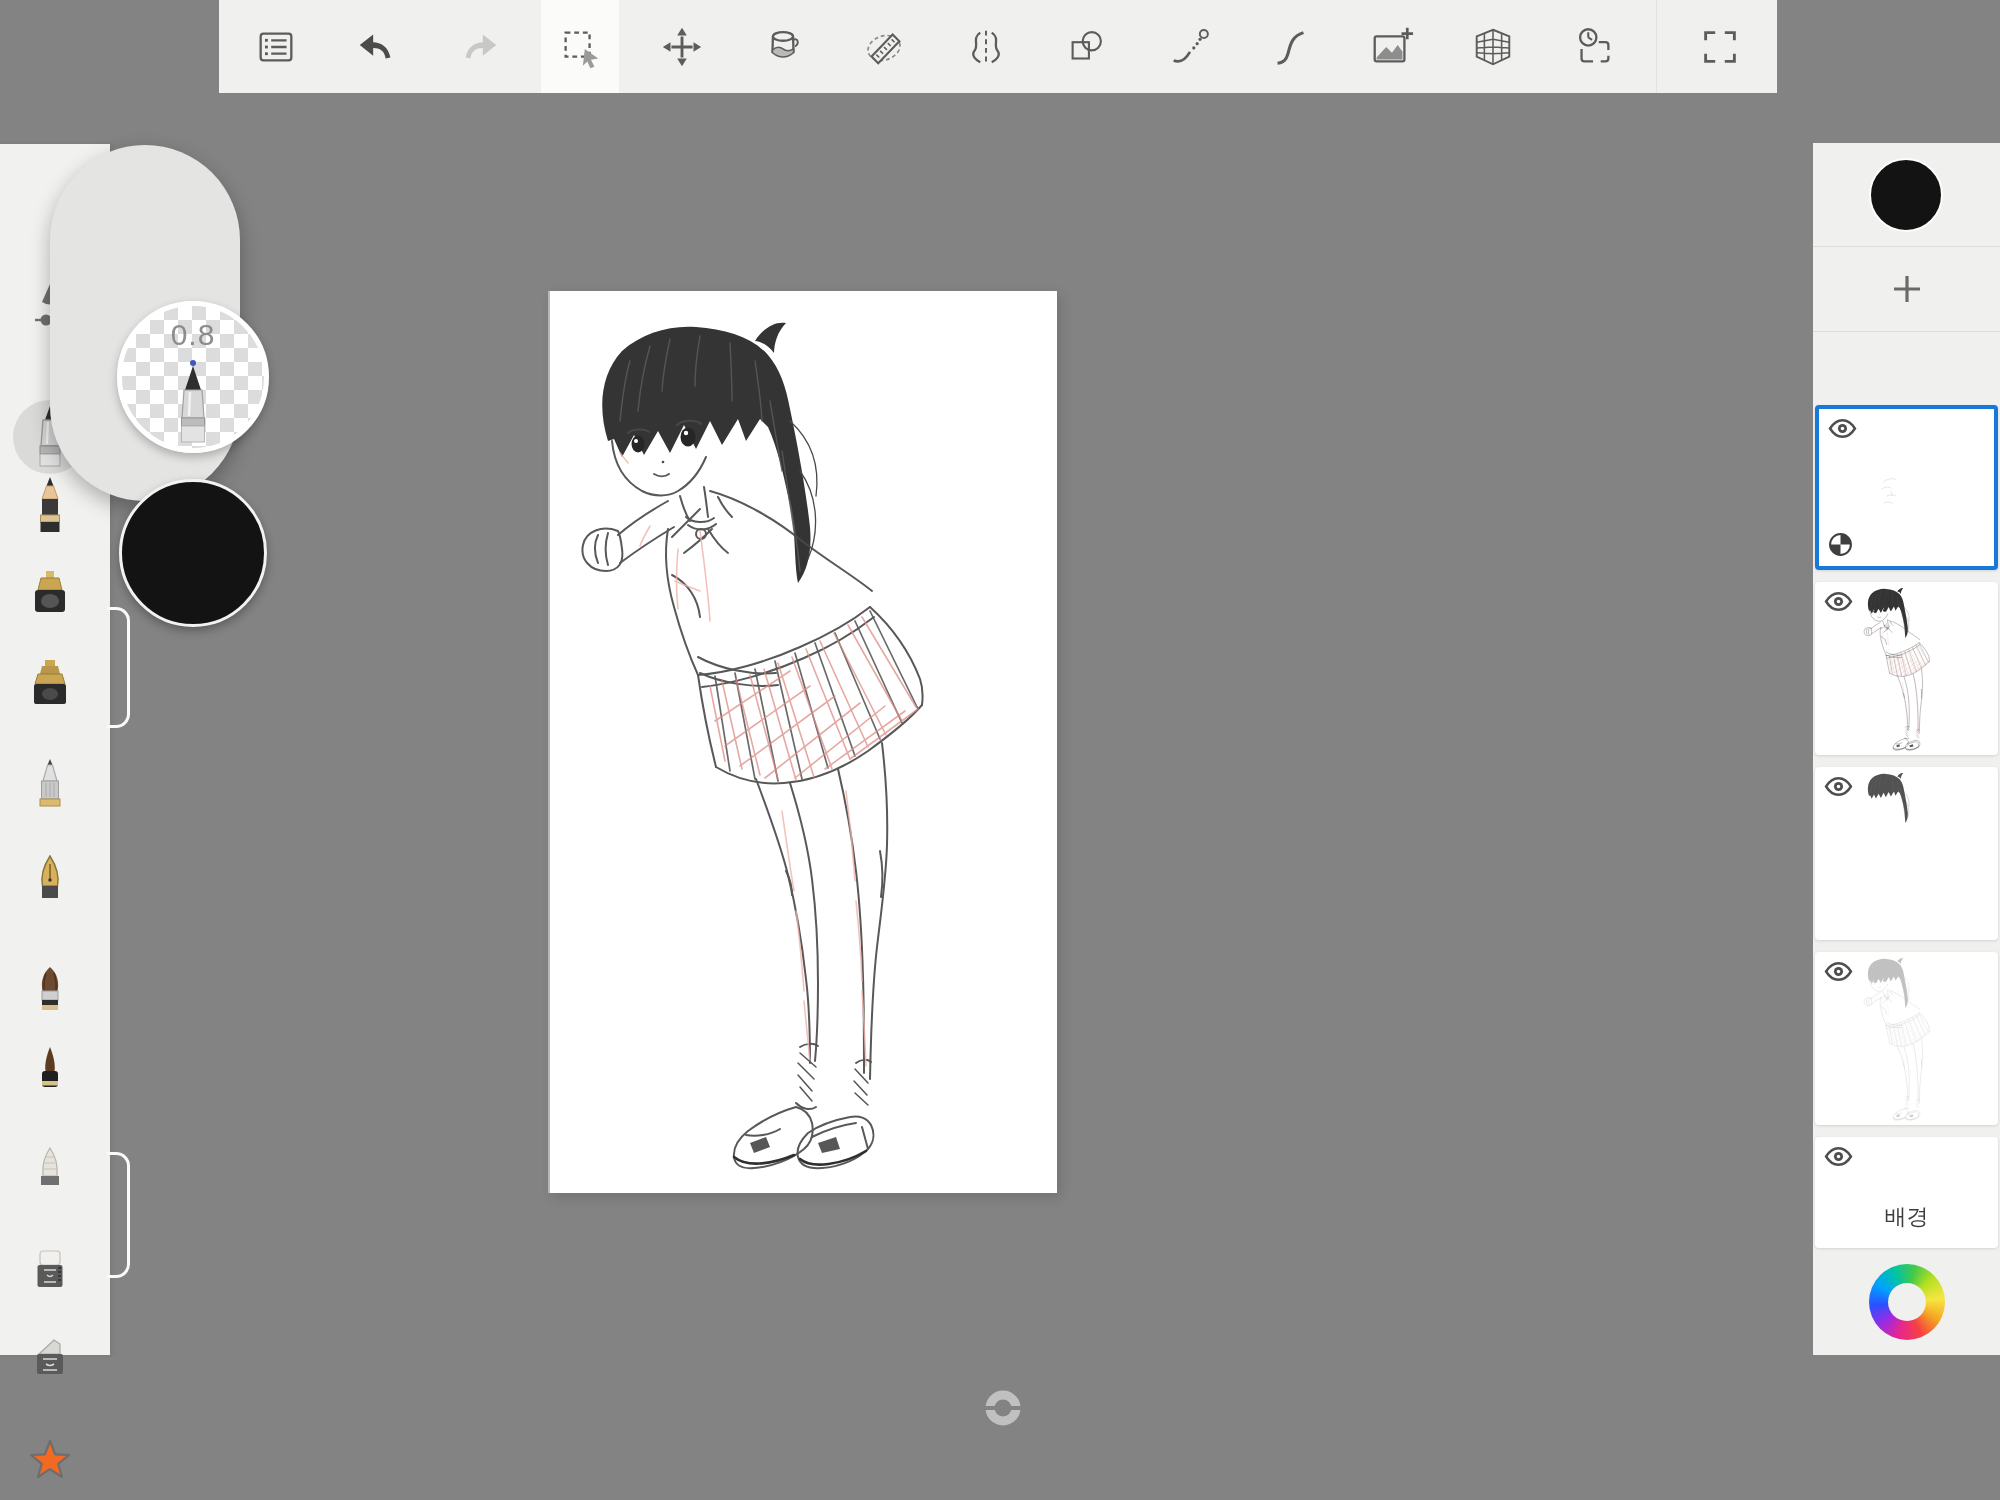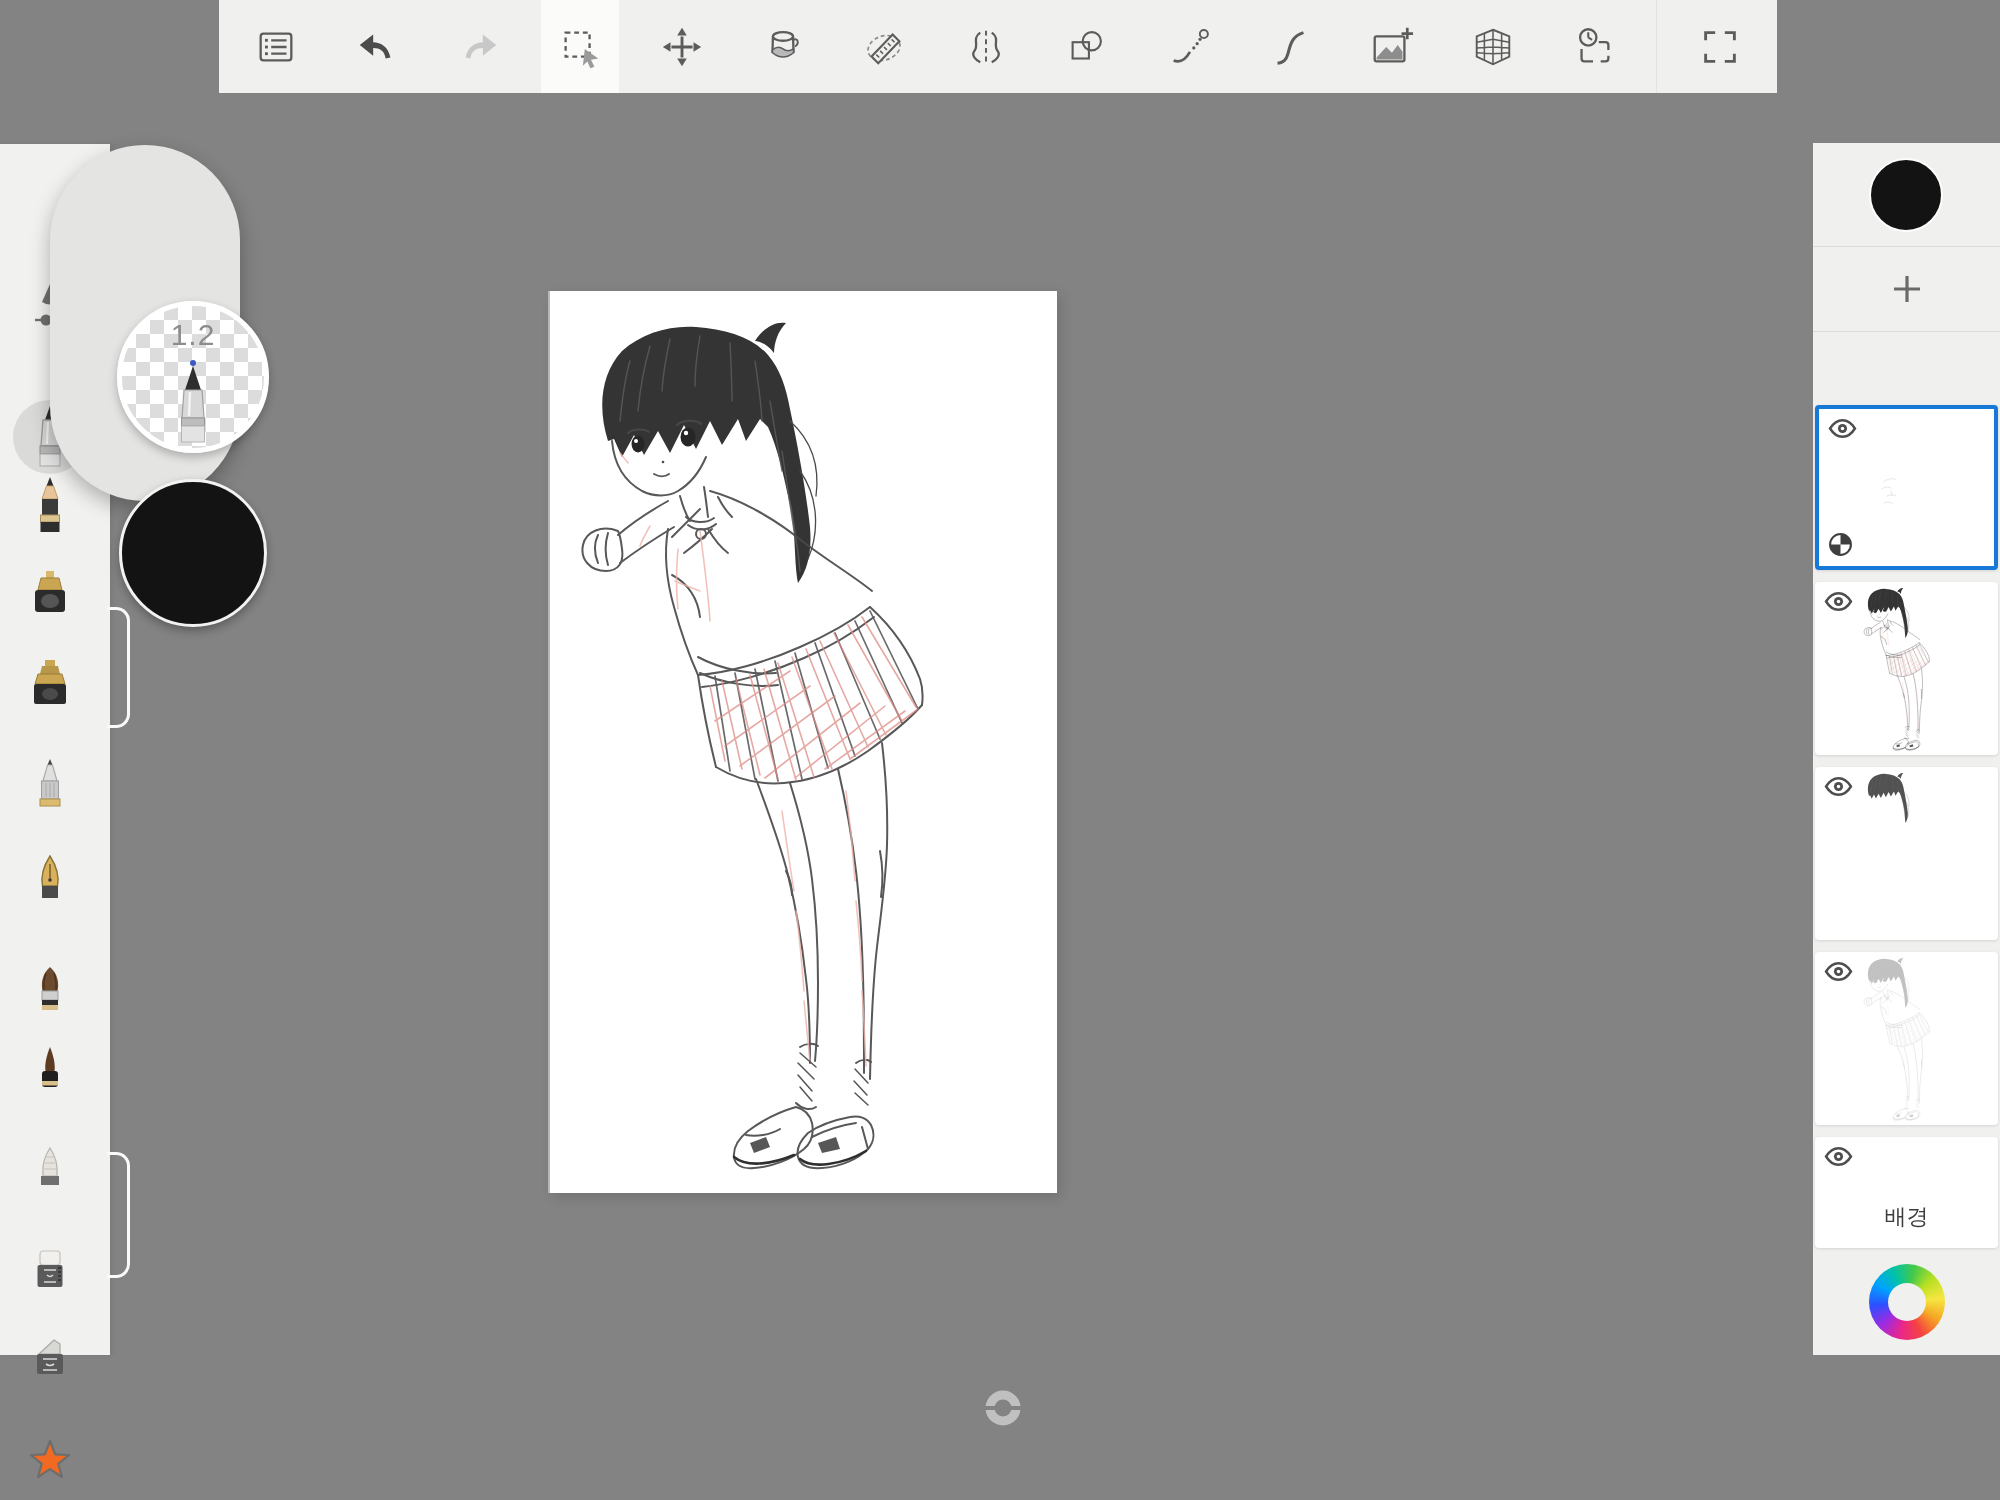--- a/index.html
+++ b/index.html
@@ -506,21 +506,21 @@
       <svg>
         <use href="#icon-star"></use>
       </svg>
     </button>
 </div>
 <div class="handle" style="top:607px;height:115px"></div>
 <div class="handle" style="top:1152px;height:120px"></div>
 
 <div class="puck-pill">
   <div class="size-puck">
-    <div class="size-label">1.2</div>
+    <div class="size-label">0.8</div>
     <svg class="pen-preview">
         <use href="#icon-pen-preview"></use>
       </svg>
   </div>
   <div class="color-puck"></div>
 </div>
 
 <div class="canvas">
   <svg viewBox="0 0 507 902">
     <use href="#g-hair"></use>

